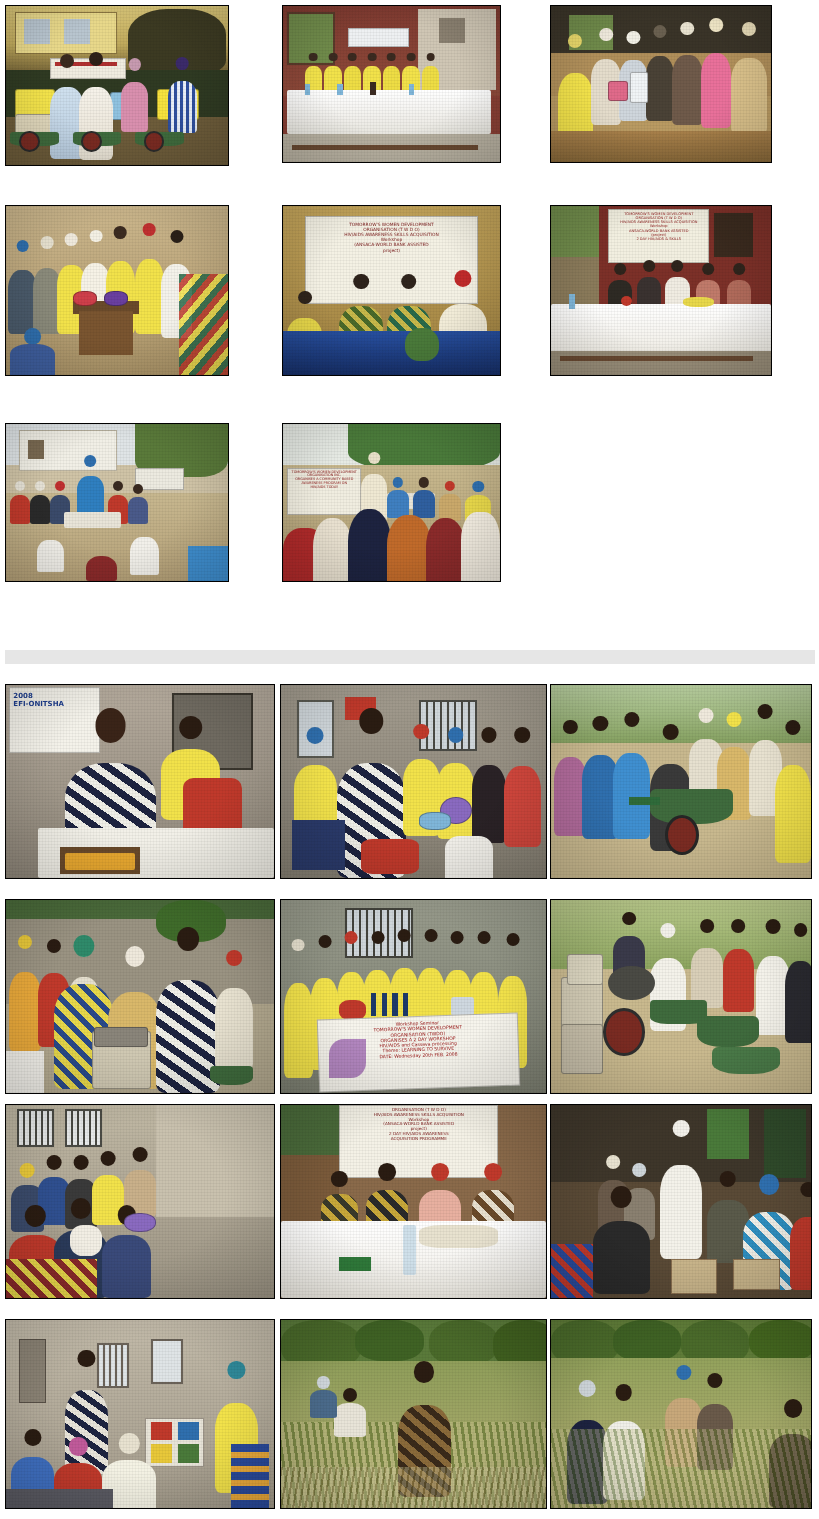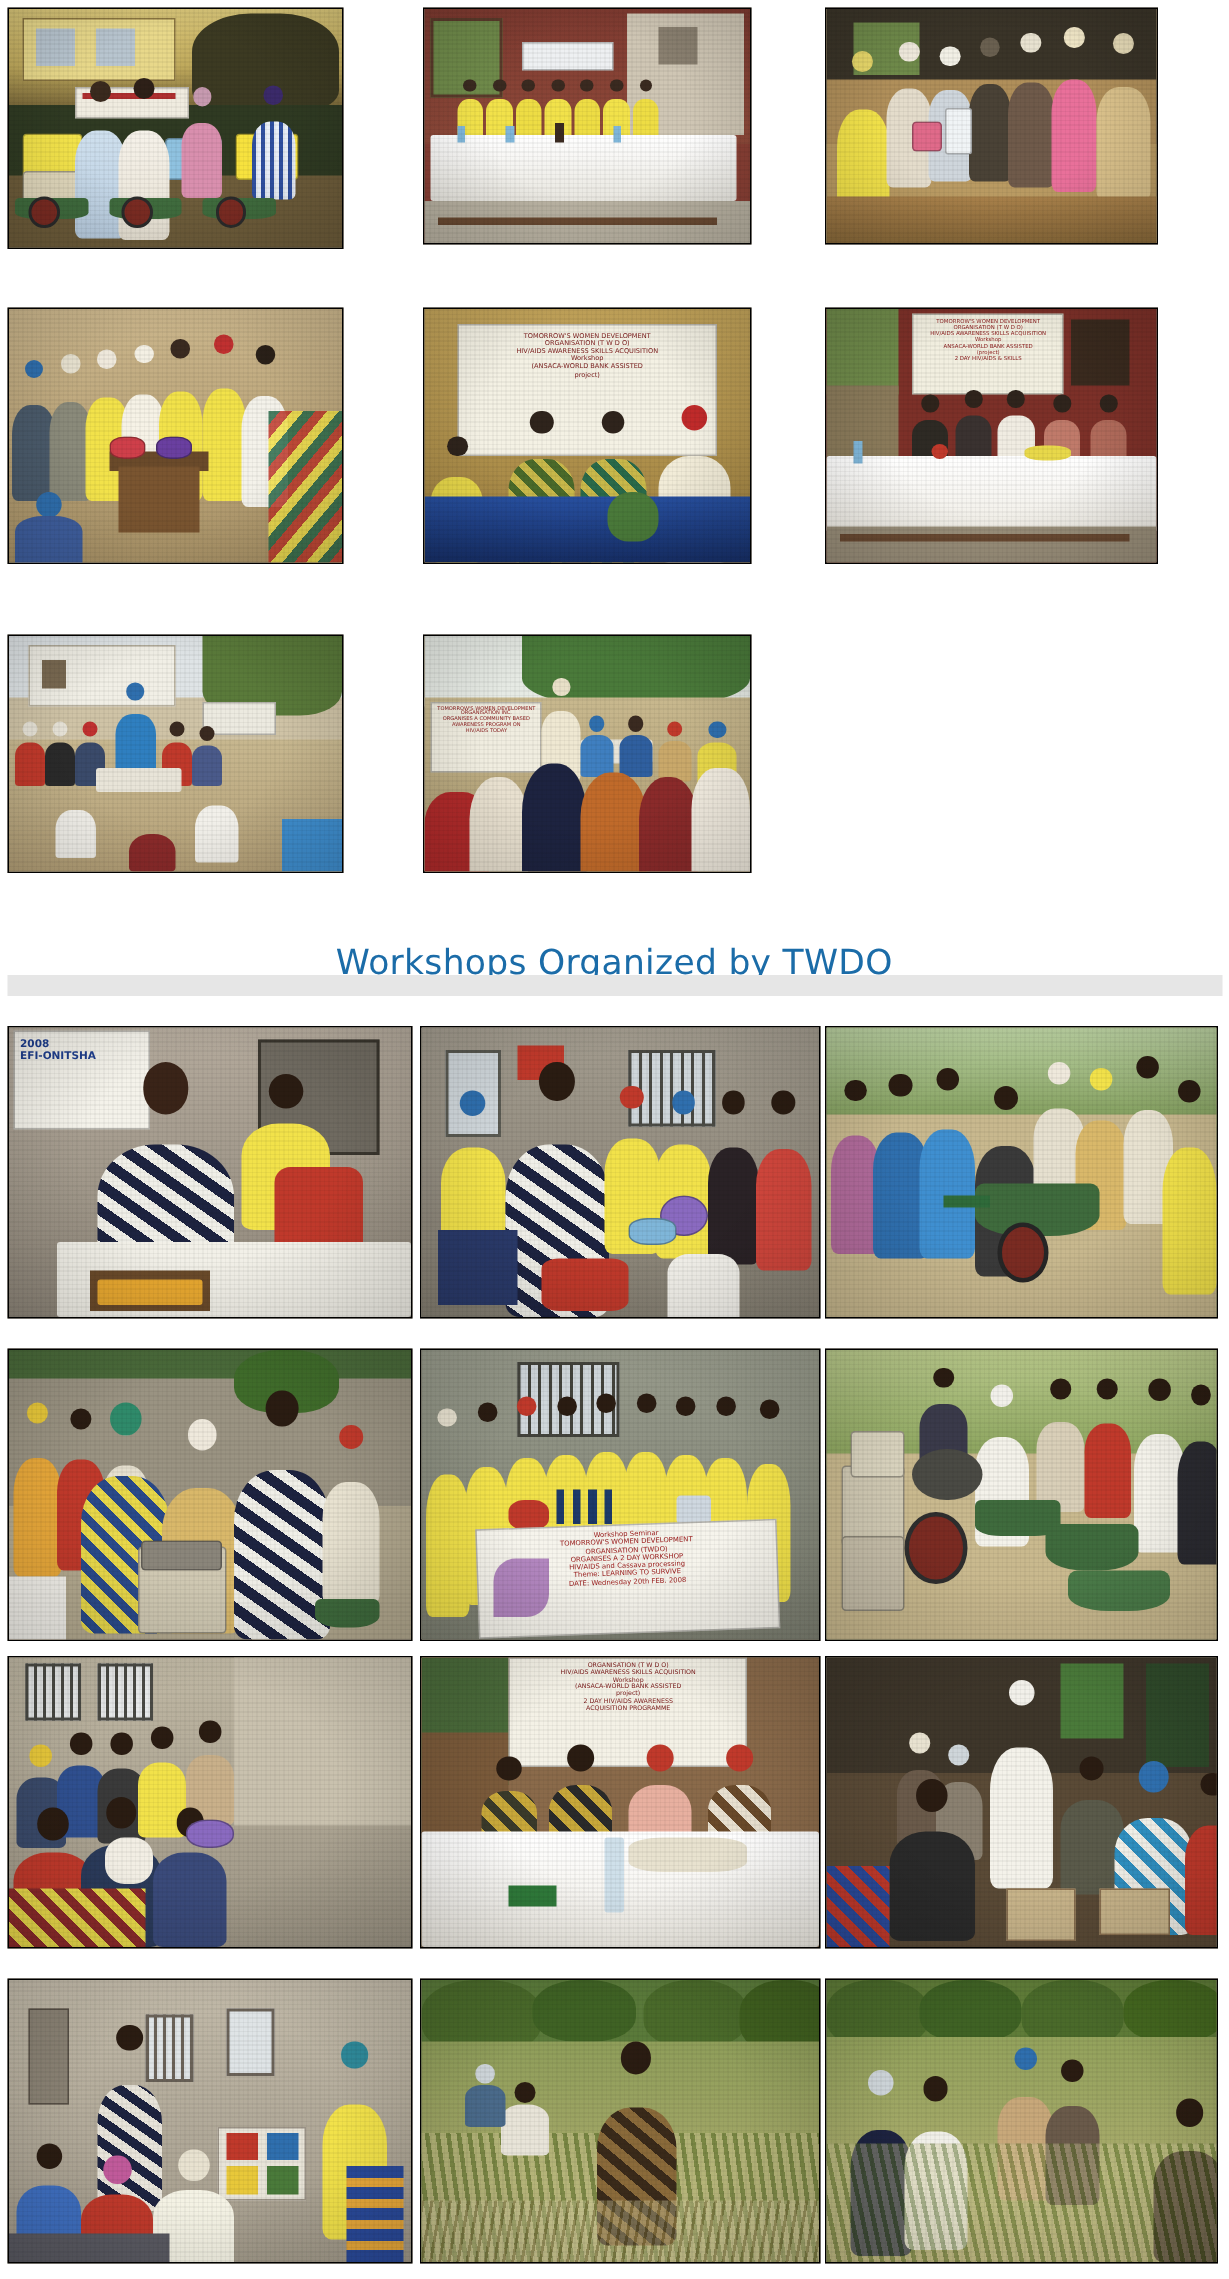--- a/index.html
+++ b/index.html
@@ -436,21 +436,20 @@
         <div class="lyr" style="left:30%;bottom:0;width:20%;height:46%;background:#1d2340;border-radius:45% 45% 0 0;"></div>
         <div class="lyr" style="left:48%;bottom:0;width:20%;height:42%;background:#c06a2a;border-radius:45% 45% 0 0;"></div>
         <div class="lyr" style="left:66%;bottom:0;width:18%;height:40%;background:#8a2a2a;border-radius:45% 45% 0 0;"></div>
         <div class="lyr" style="left:82%;bottom:0;right:0;height:44%;background:#f2ece0;border-radius:40% 40% 0 0;"></div>
         <div class="grain"></div>
           <div class="vignette"></div>
       </div>
     </div>
   </div>
 
-  <h2 class="section-heading">Workshops Organized by TWDO</h2>
   <div class="rule-bar"></div>
 
   <div>
 
     <div class="photo" style="left:5px;top:684px;width:270px;height:195px;">
       <div class="scene" style="background:#a9a093;">
         <div class="lyr" style="left:0;right:0;top:0;bottom:0;background:linear-gradient(180deg,#b4aa9c,#8f877a);"></div>
         <div class="lyr banner" style="left:1%;top:1%;width:34%;height:34%;background:#f4f2ea;"></div>
         <div class="caption-strip" style="left:2%;top:3%;width:30%;height:20%;background:transparent;border:none;color:#1f3f8f;font-size:7px;font-weight:bold;text-align:left;">2008
 EFI-ONITSHA</div>

